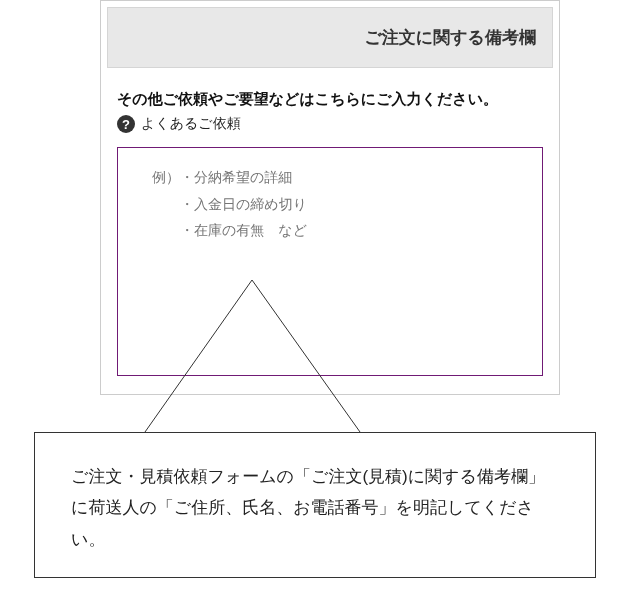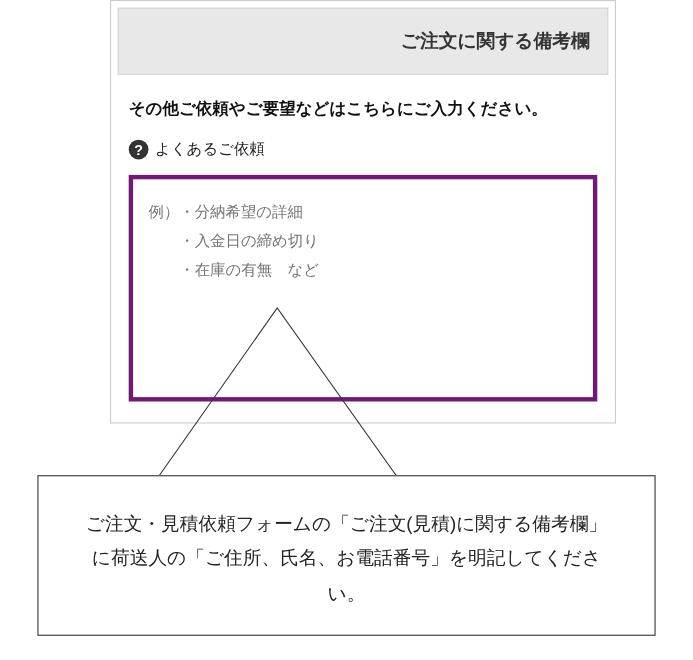--- a/index.html
+++ b/index.html
@@ -31,21 +31,21 @@
       font-weight: bold;
       color: #333;
     }
     .section-body {
       padding: 22px 16px 14px 16px;
     }
     .intro-text {
       font-size: 15px;
       font-weight: bold;
       color: #111;
-      margin-bottom: 18px;
+      margin-bottom: 6px;
     }
     .help-row {
       display: flex;
       align-items: center;
       gap: 6px;
       margin-bottom: 14px;
     }
     .help-icon {
       width: 18px;
       height: 18px;
@@ -58,24 +58,24 @@
       align-items: center;
       justify-content: center;
       line-height: 1;
     }
     .help-label {
       font-size: 14px;
       font-weight: normal;
       color: #222;
     }
     .textarea-box {
-      border: 4px solid #701a75;
+      border: 1px solid #701a75;
       width: 100%;
-      height: 206px;
-      padding: 16px 14px;
+      height: 229px;
+      padding: 16px 34px;
       font-size: 14px;
       color: #999;
       line-height: 1.9;
       resize: none;
       font-family: inherit;
       background: #fff;
       white-space: pre-wrap;
     }
     .callout-box {
       position: absolute;
@@ -83,21 +83,20 @@
       top: 432px;
       width: 562px;
       border: 1px solid #333;
       background: #fff;
       padding: 28px 36px 22px 36px;
     }
     .callout-text {
       font-size: 17px;
       line-height: 1.85;
       color: #222;
-      text-align: center;
     }
     .pointer-svg {
       position: absolute;
       left: 0;
       top: 0;
       pointer-events: none;
     }
   </style>
 </head>
 <body>

